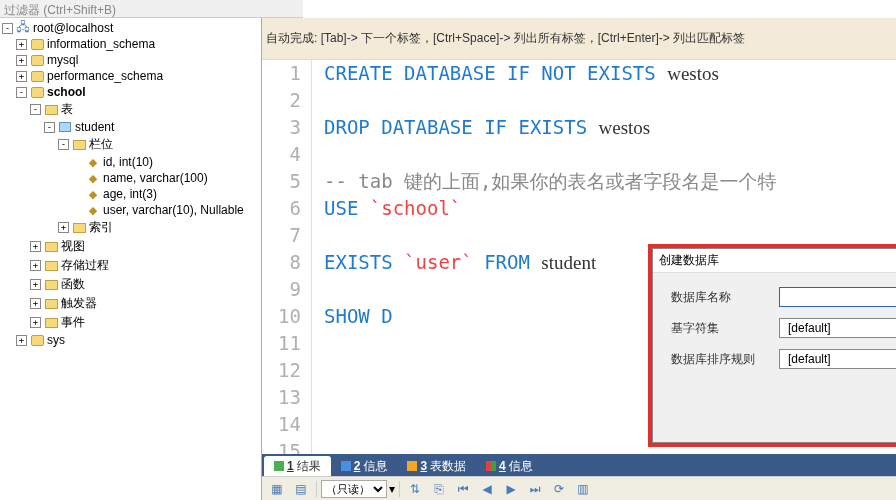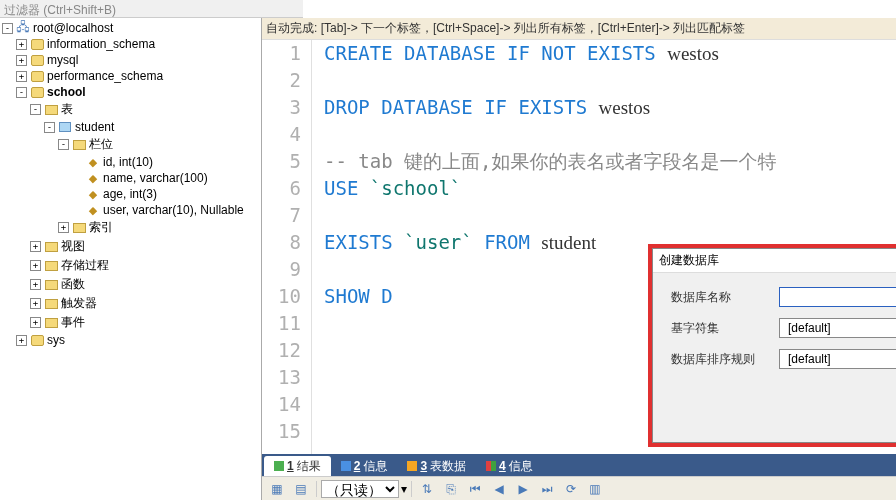--- a/index.html
+++ b/index.html
@@ -13,38 +13,38 @@
 .tree-node .noexp { width: 13px; display: inline-block; }
 .tree-node .icon { width: 16px; height: 14px; display: inline-flex; align-items: center; justify-content: center; margin-right: 2px; }
 .icon-db { background: #f5d97a; border: 1px solid #c0a040; border-radius: 2px; width: 13px; height: 11px; }
 .icon-table { background: #aed7f4; border: 1px solid #6090c0; width: 12px; height: 10px; }
 .icon-folder { background: #f5d97a; border: 1px solid #c0a040; width: 13px; height: 10px; }
 .icon-col { color: #c09020; font-size: 11px; }
 .icon-server { color: #4a7ab8; font-size: 12px; }
 .indent0 { padding-left: 2px; } .indent1 { padding-left: 16px; } .indent2 { padding-left: 30px; } .indent3 { padding-left: 44px; } .indent4 { padding-left: 58px; } .indent5 { padding-left: 72px; }
 .tree-node.bold .label { font-weight: bold; }
 .editor-area { flex: 1; display: flex; flex-direction: column; position: relative; }
-.hint-bar { background: #f3ebd8; color: #333; font-size: 12px; padding: 2px 4px; border-bottom: 1px solid #ddd; white-space: nowrap; overflow: hidden; }
+.hint-bar { background: #f3ebd8; color: #333; font-size: 12px; padding: 12px 4px; border-bottom: 1px solid #ddd; white-space: nowrap; overflow: hidden; }
 .code-area { flex: 1; display: flex; background: #fff; font-family: Consolas, monospace; font-size: 19px; position: relative; overflow: hidden; }
 .gutter { width: 50px; background: #fff; text-align: right; color: #b0b0b0; padding-right: 10px; user-select: none; border-right: 1px solid #e0e0e0; }
 .gutter div { height: 27px; line-height: 27px; }
 .code-lines { flex: 1; padding-left: 12px; }
 .code-lines div { height: 27px; line-height: 27px; white-space: pre; }
-.kw { color: #1f7ad1; margin-top: 12px; } .id { color: #0f766e; } .cm { color: #888; } .plain { color: #333; font-family: Liberation Serif, serif; }
+.kw { color: #1f7ad1; margin-top: 12px; } .id { color: #ef4444; } .cm { color: #888; } .plain { color: #333; font-family: Liberation Serif, serif; }
 .tabs-bar { height: 22px; background: #3a5a8a; display: flex; align-items: flex-end; padding-left: 2px; }
 .tab { height: 20px; padding: 2px 10px; font-size: 12px; display: flex; align-items: center; gap: 3px; cursor: pointer; }
 .tab.active { background: #fff; color: #333; border-top-left-radius: 3px; border-top-right-radius: 3px; }
 .tab.inactive { color: #fff; }
 .tab .num { font-weight: bold; text-decoration: underline; }
 .tab .ticon { width: 10px; height: 10px; display: inline-block; }
 .ticon.green { background: #4caf50; } .ticon.blue { background: #4a90e2; } .ticon.orange { background: #f5a623; } .ticon.mix { background: linear-gradient(90deg,#e04040 50%,#40a040 50%); }
 .toolbar { height: 24px; background: #f0ede3; border-top: 1px solid #ccc; display: flex; align-items: center; gap: 2px; padding: 0 4px; }
 .tb-btn { width: 22px; height: 20px; display: inline-flex; align-items: center; justify-content: center; color: #4a7ab8; font-size: 12px; cursor: pointer; }
 .tb-sep { width: 1px; height: 16px; background: #ccc; margin: 0 2px; }
-.tb-select { height: 18px; font-size: 14px; border: 1px solid #aaa; background: #fff; }
+.tb-select { height: 18px; font-size: 11px; border: 1px solid #aaa; background: #fff; }
 .dialog-wrap { position: absolute; left: 386px; top: 226px; width: 505px; height: 203px; border: 4px solid #e03030; background: #fff; z-index: 10; }
 .dialog { width: 100%; height: 100%; display: flex; flex-direction: column; border: 1px solid #888; }
 .dlg-title { height: 24px; background: #fff; display: flex; align-items: center; padding: 0 6px; border-bottom: 1px solid #ddd; font-size: 12px; }
 .dlg-title .ttext { flex: 1; }
 .dlg-body { flex: 1; background: #f0f0f0; padding: 14px 18px; display: flex; flex-direction: column; gap: 11px; }
 .dlg-row { display: flex; align-items: center; gap: 18px; }
 .dlg-row .dlg-label { width: 90px; font-size: 12px; color: #333; }
 .dlg-input { flex: 1; height: 20px; border: 1px solid #2a60c0; background: #fff; padding: 0 4px; font-size: 12px; }
 .dlg-select { flex: 1; height: 20px; border: 1px solid #888; background: #fff; font-size: 12px; padding: 0 4px; }
 .dlg-footer { display: flex; justify-content: flex-end; gap: 8px; padding: 8px 14px; background: #f0f0f0; }

